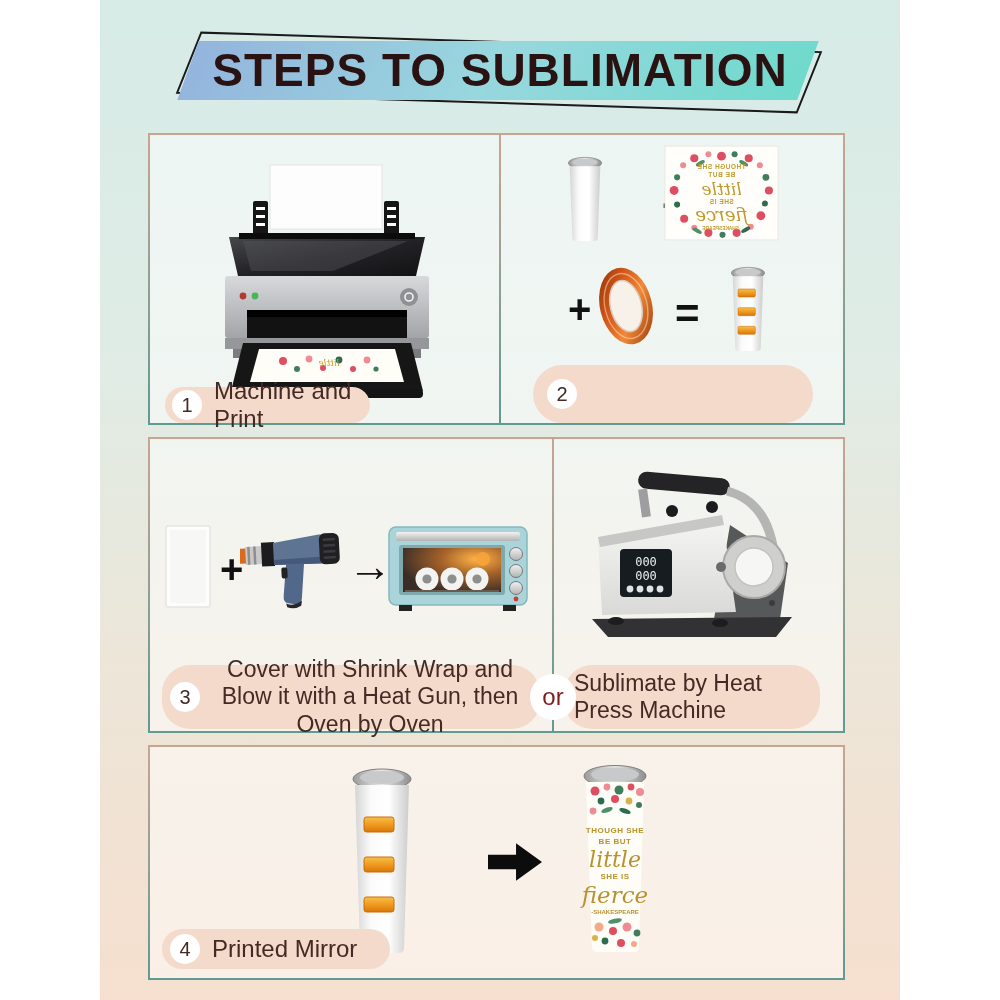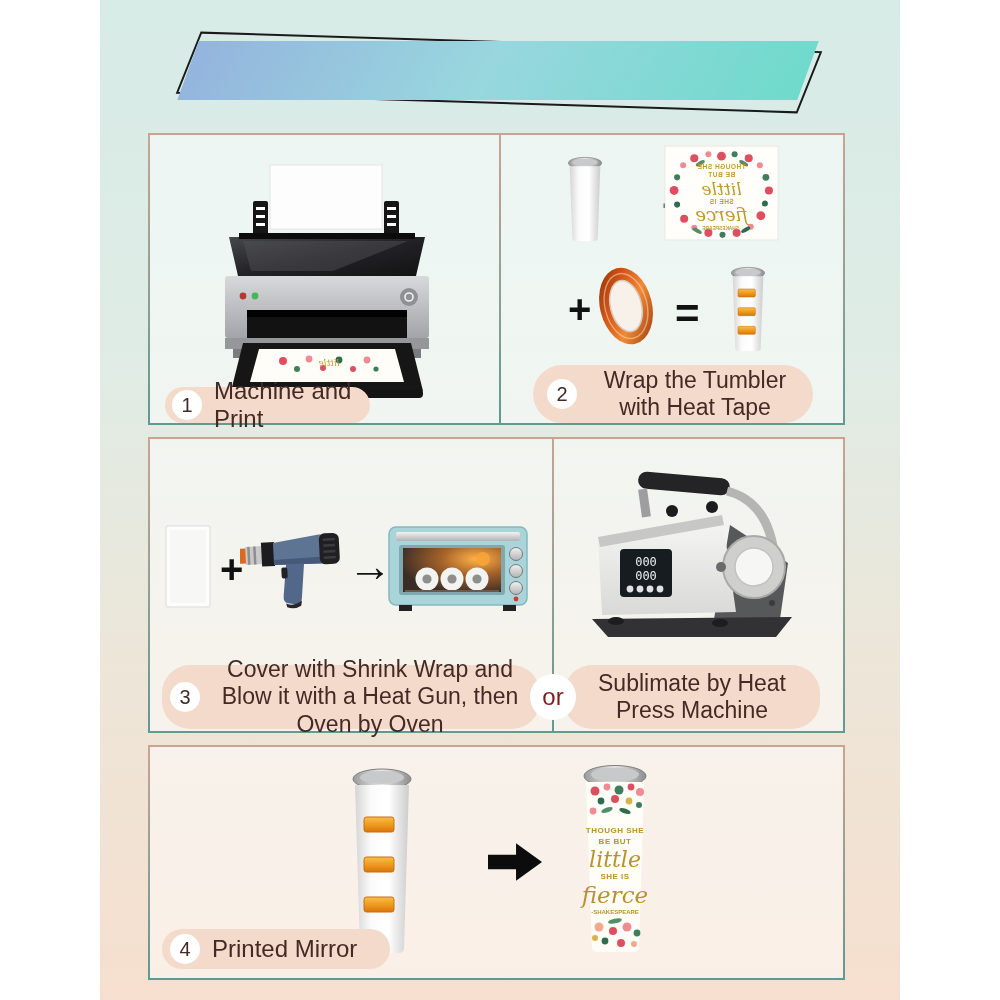--- a/index.html
+++ b/index.html
@@ -22,36 +22,37 @@
   .row3{top:745px;height:235px;}
   .vdiv{position:absolute;top:0;bottom:0;width:2px;background:linear-gradient(180deg,#c9a493,#5f9a93);}
   
   .pill{position:absolute;background:#f4dacb;color:#432a24;display:flex;align-items:center;box-sizing:border-box;}
   .pill .txt{line-height:1.18;}
   .num{width:30px;height:30px;border-radius:50%;background:#ffffff;color:#432a24;
     display:flex;align-items:center;justify-content:center;font-size:20px;flex:0 0 30px;}
   .pill1{left:15px;top:252px;width:205px;height:36px;border-radius:20px;padding:0 10px 0 7px;font-size:24px;gap:12px;}
   .pill2{left:383px;top:230px;width:280px;height:58px;border-radius:30px;padding:0 12px 0 14px;font-size:23px;gap:12px;text-align:center;}
   .pill3{left:12px;top:226px;width:378px;height:64px;border-radius:28px;padding:0 8px 0 8px;font-size:23px;gap:8px;text-align:center;}
-  .pill-alt{left:414px;top:226px;width:256px;height:64px;border-radius:28px;padding:0 10px;font-size:23px;justify-content:center;text-align:center;}
+  .pill-alt{left:414px;top:226px;width:256px;height:64px;border-radius:28px;padding:0 10px;font-size:23px;justify-content:center;text-align:left;}
   .pill4{left:12px;top:182px;width:228px;height:40px;border-radius:22px;padding:0 10px 0 8px;font-size:24px;gap:12px;}
   .or-badge{position:absolute;left:380px;top:235px;width:46px;height:46px;border-radius:50%;background:#ffffff;
     display:flex;align-items:center;justify-content:center;font-size:24px;color:#7f1d1d;z-index:3;}
   
   .sym{position:absolute;color:#111;font-weight:800;}
   .abs{position:absolute;}
 </style>
 </head>
 <body>
 
 <div class="page">
  <div class="canvas">
 
   <div class="title-outline"></div>
   <div class="title-banner"></div>
+  <h1 class="title-text">STEPS TO SUBLIMATION</h1>
 
   <section class="row row1">
     <div class="vdiv" style="left:349px"></div>
 
     <svg class="abs" style="left:63px;top:28px" width="228" height="242" viewBox="0 0 228 242">
       <defs>
         <linearGradient id="lidg" x1="0" y1="0" x2="1" y2="1">
           <stop offset="0" stop-color="#46474b"></stop>
               <stop offset="0.5" stop-color="#232327"></stop>
               <stop offset="1" stop-color="#121214"></stop>
@@ -193,21 +194,20 @@
       <ellipse cx="30" cy="12" rx="25" ry="8.5" fill="url(#lidm)" stroke="#7e7e7e" stroke-width="1"></ellipse>
       <ellipse cx="30" cy="11" rx="19" ry="5.5" fill="#c7c9cb"></ellipse>
       <path d="M7 17 L53 17 L49 125 Q49 129 44 129 L16 129 Q11 129 11 125 Z" fill="url(#tumb)"></path>
       <rect x="15" y="36" width="26" height="12" rx="2" fill="url(#tapeg)" stroke="#c96f08" stroke-width="0.8"></rect>
       <rect x="15" y="64" width="26" height="12" rx="2" fill="url(#tapeg)" stroke="#c96f08" stroke-width="0.8"></rect>
       <rect x="15" y="92" width="26" height="12" rx="2" fill="url(#tapeg)" stroke="#c96f08" stroke-width="0.8"></rect>
     </svg>
 
     <div class="pill pill2">
       <span class="num">2</span>
-      <span class="txt">Wrap the Tumbler with Heat Tape</span>
     </div>
   </section>
 
   <section class="row row2">
     <div class="vdiv" style="left:402px"></div>
 
     <svg class="abs" style="left:15px;top:86px" width="46" height="83" viewBox="0 0 46 83">
       <rect x="1" y="1" width="44" height="81" rx="2" fill="#fdfdfc" stroke="#e6e5e2" stroke-width="1.5"></rect>
       <rect x="5" y="5" width="36" height="73" fill="#f7f7f5"></rect>
     </svg>

